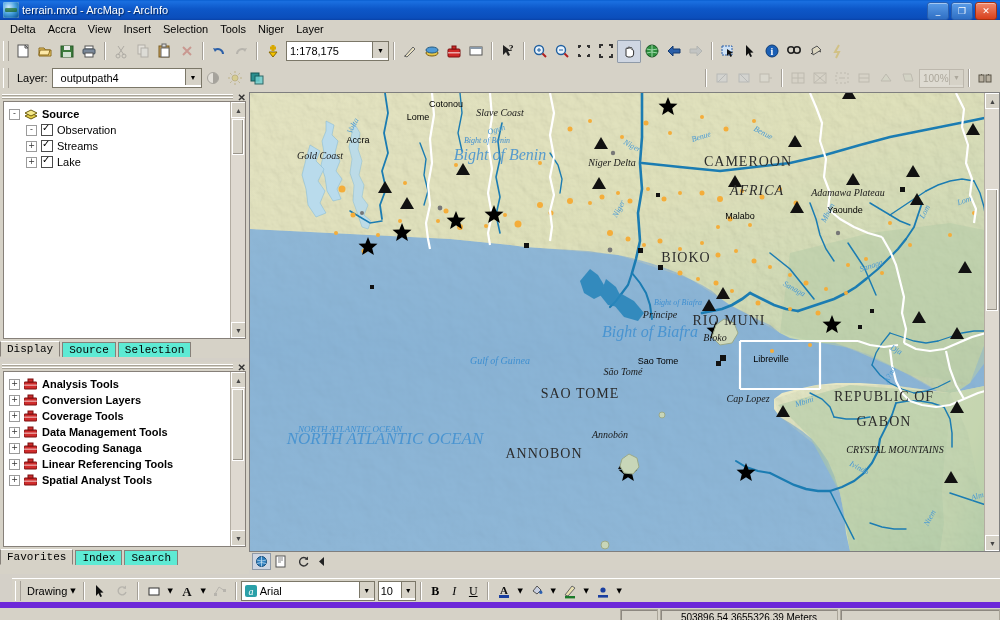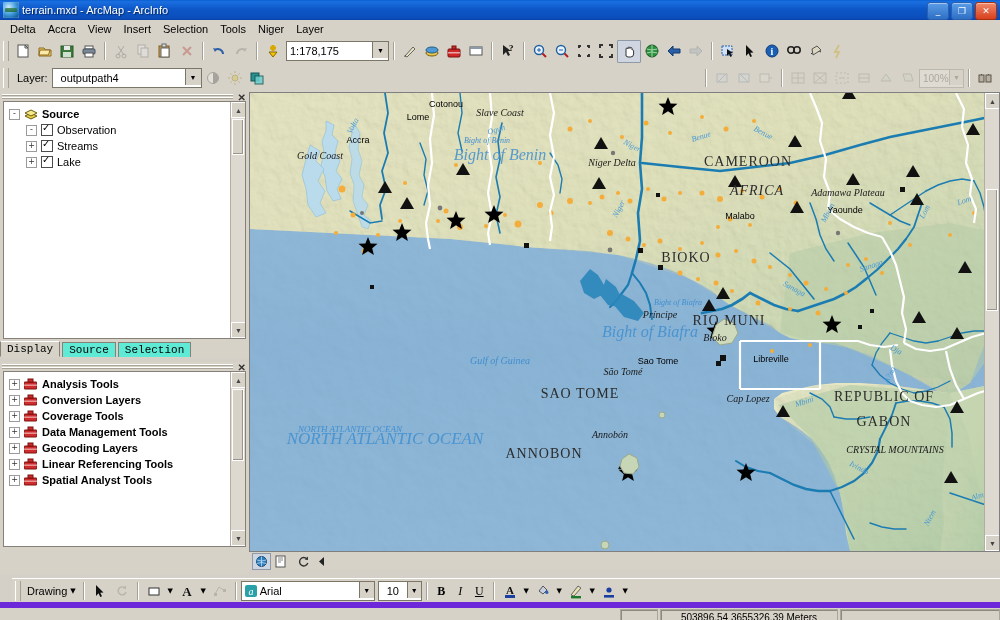--- a/index.html
+++ b/index.html
@@ -97,21 +97,21 @@
   
   .drawbar{position:absolute;left:12px;top:578px;width:1000px;height:24px;background:#d6d2c7;
     border-top:1px solid #fff;display:flex;align-items:center;}
   .dd{font-size:11px;display:flex;align-items:center;gap:3px;padding:0 3px;}
   .caretglyph{font-size:7px;font-family:"DejaVu Sans",sans-serif;}
   .fontbox{height:18px;width:130px;border:1px solid #7b7768;background:#fff;display:flex;
     align-items:center;font-size:11px;padding-left:2px;position:relative;}
   .fontbox .caret{position:absolute;right:0;top:0;width:14px;height:16px;background:#d6d2c7;
     border-left:1px solid #7b7768;display:flex;align-items:center;justify-content:center;font-size:7px;}
   .sizebox{height:18px;width:34px;border:1px solid #7b7768;background:#fff;display:flex;
-    align-items:center;font-size:11px;padding-left:8px;position:relative;margin-left:3px;}
+    align-items:center;font-size:11px;padding-left:2px;position:relative;margin-left:3px;}
   .sizebox .caret{position:absolute;right:0;top:0;width:13px;height:16px;background:#d6d2c7;
     border-left:1px solid #7b7768;display:flex;align-items:center;justify-content:center;font-size:7px;}
   .bibtn{width:19px;height:19px;display:flex;align-items:center;justify-content:center;font-size:12px;}
 
   
   .statusbar{position:absolute;left:0;top:602px;width:1000px;height:18px;background:#d6d2c7;
     border-top:6px solid #6d28d9;display:flex;align-items:center;}
   .stpanel{height:14px;border:1px solid #aaa599;box-shadow:inset 1px 1px 0 #8d8880;
     display:flex;align-items:center;padding:0 4px;font-size:10px;margin-left:2px;background:#d6d2c7;}
   .country{font-family:"Liberation Serif",serif;font-size:14px;letter-spacing:1px;fill:#2b2b2b;}
@@ -561,21 +561,21 @@
               </svg></span>
             <span><b>Data Management Tools</b></span>
           </div>
           <div class="trow">
             <span class="tpm">+</span>
             <span class="tbxicon"><svg width="13" height="12">
                 <rect x="0" y="4" width="13" height="7" rx="1" fill="#cf2b2b" stroke="#7a1111"></rect>
                 <rect x="4" y="1" width="5" height="3" fill="#cf2b2b" stroke="#7a1111"></rect>
                 <rect x="0" y="6.5" width="13" height="1.4" fill="#fff" opacity=".55"></rect>
               </svg></span>
-            <span><b>Geocoding Layers</b></span>
+            <span><b>Geocoding Sanaga</b></span>
           </div>
           <div class="trow">
             <span class="tpm">+</span>
             <span class="tbxicon"><svg width="13" height="12">
                 <rect x="0" y="4" width="13" height="7" rx="1" fill="#cf2b2b" stroke="#7a1111"></rect>
                 <rect x="4" y="1" width="5" height="3" fill="#cf2b2b" stroke="#7a1111"></rect>
                 <rect x="0" y="6.5" width="13" height="1.4" fill="#fff" opacity=".55"></rect>
               </svg></span>
             <span><b>Linear Referencing Tools</b></span>
           </div>
@@ -587,20 +587,25 @@
                 <rect x="0" y="6.5" width="13" height="1.4" fill="#fff" opacity=".55"></rect>
               </svg></span>
             <span><b>Spatial Analyst Tools</b></span>
           </div>
         </div>
       <div class="vscroll">
         <div class="arrow">▲</div>
         <div class="thumb" style="height:70px;"></div>
         <div class="arrow" style="position:absolute;bottom:0;left:0;right:0;">▼</div>
       </div>
+    </div>
+    <div class="tabs" style="margin-top:3px;">
+      <div class="tab active">Favorites</div>
+      <div class="tab">Index</div>
+      <div class="tab">Search</div>
     </div>
   </div>
 
   <div class="mapwrap">
     <svg class="mapsvg" width="749" height="458" viewBox="0 0 749 458">
       <defs>
         <linearGradient id="oce" x1="0" y1="0" x2="0" y2="1">
           <stop offset="0%" stop-color="#9cc2de"></stop>
             <stop offset="55%" stop-color="#8cb6d8"></stop>
             <stop offset="100%" stop-color="#93bbdb"></stop>

